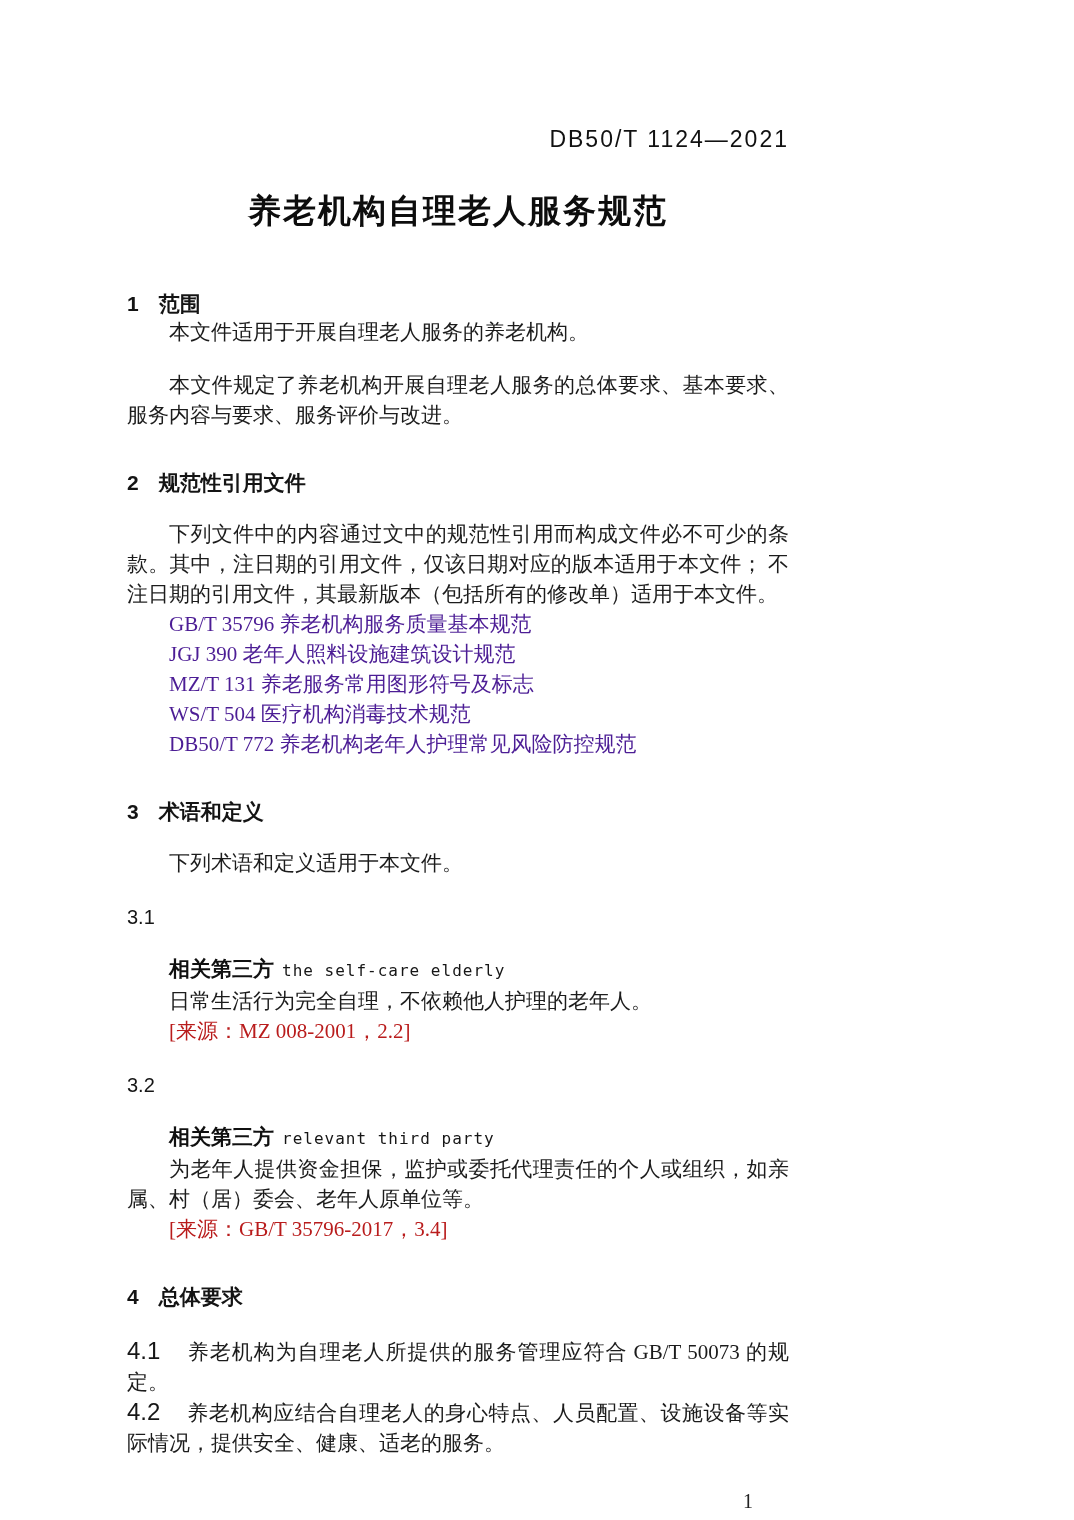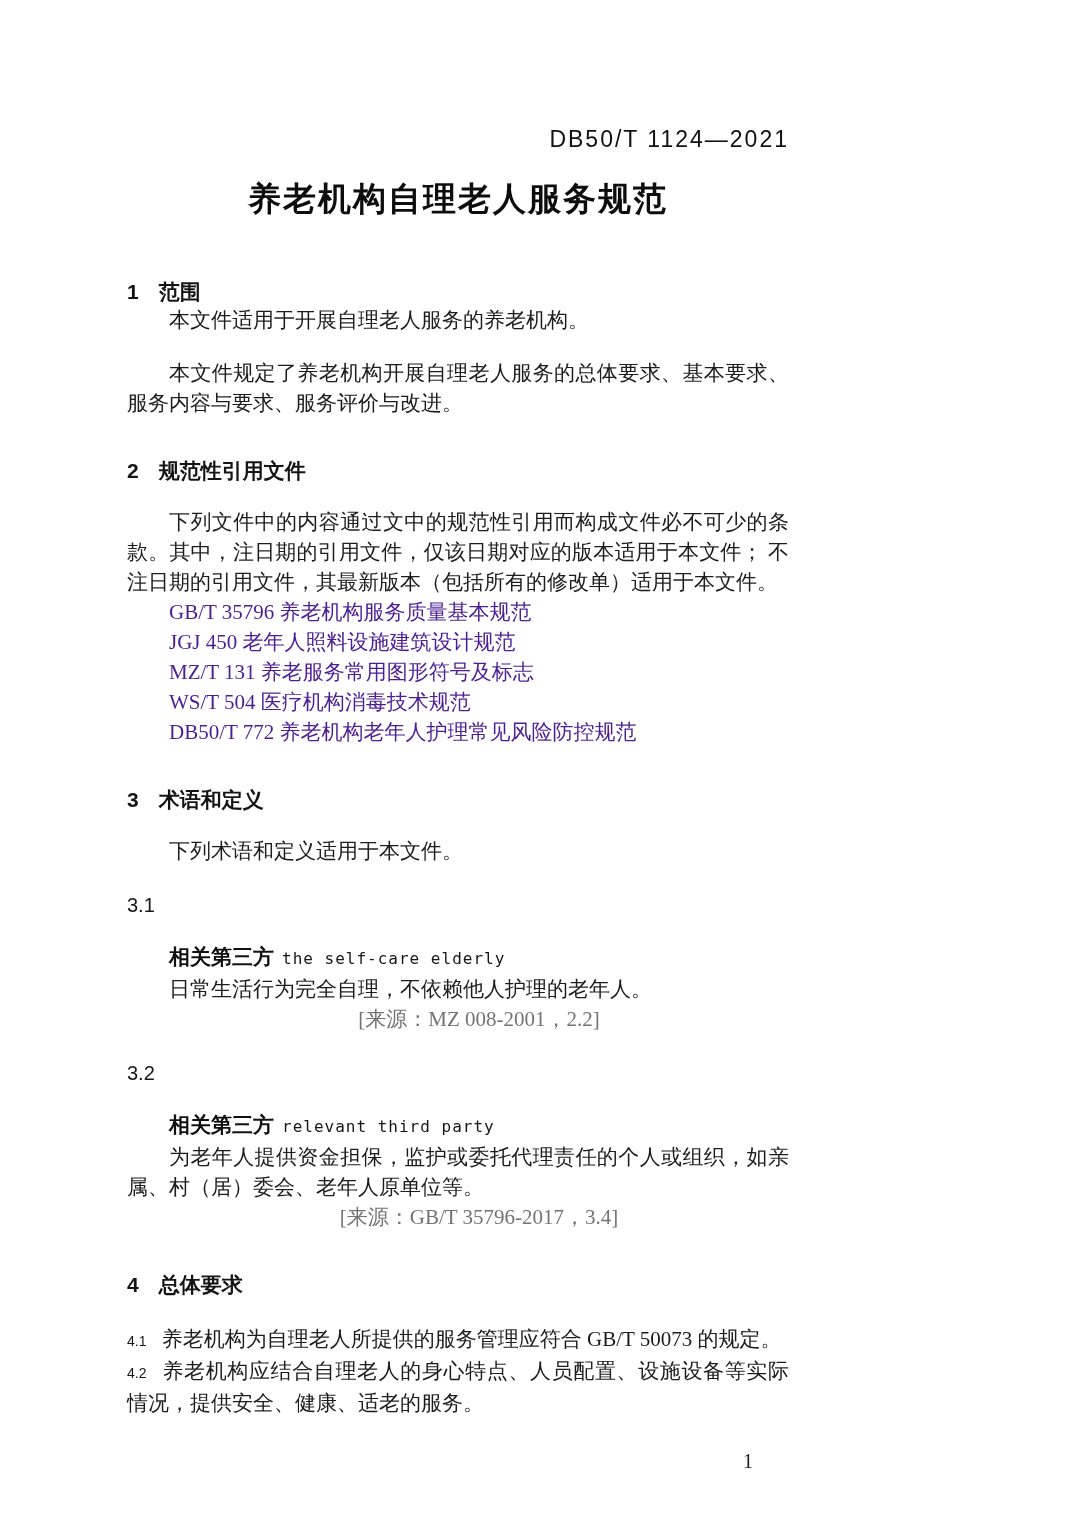--- a/index.html
+++ b/index.html
@@ -22,21 +22,21 @@
   .header-code {
     padding-top: 126px;
     text-align: right;
     font-family: "Liberation Sans", "DejaVu Sans", sans-serif;
     font-size: 23px;
     letter-spacing: 2px;
     color: #111;
   }
   
   .doc-title {
-    margin-top: 24px;
+    margin-top: 36px;
     text-align: center;
     font-family: "Liberation Sans", "DejaVu Sans", sans-serif;
     font-weight: bold;
     font-size: 33px;
     letter-spacing: 2px;
     color: #0d0d0d;
   }
   
   .sec-heading {
     font-family: "Liberation Sans", "DejaVu Sans", sans-serif;
@@ -81,33 +81,32 @@
     font-family: "DejaVu Sans Mono", monospace;
     font-size: 16px;
     letter-spacing: 1px;
     margin-left: 0.5em;
     color: #161616;
   }
   .source-line {
     font-size: 21px;
     line-height: 30px;
     padding-left: 2em;
-    color: #737373;
-    text-align: center;
+    color: #b91c1c;
   }
   
   .clause {
     font-size: 21px;
     line-height: 30px;
     text-align: justify;
     color: #1c1c1c;
   }
   .clause .clause-num {
     font-family: "Liberation Sans", "DejaVu Sans", sans-serif;
-    font-size: 14px;
+    font-size: 24px;
     margin-right: 1.1em;
     color: #161616;
   }
   
   .page-number {
     margin-top: 32px;
     text-align: right;
     padding-right: 36px;
     font-size: 20px;
     color: #222;
@@ -134,21 +133,21 @@
     <span class="sec-num">1</span><span>范围</span>
   </h2>
   <p class="para mt-p2">本文件适用于开展自理老人服务的养老机构。</p>
   <p class="para mt-p">本文件规定了养老机构开展自理老人服务的总体要求、基本要求、服务内容与要求、服务评价与改进。</p>
 
   <h2 class="sec-heading mt-sec">
     <span class="sec-num">2</span><span>规范性引用文件</span>
   </h2>
   <p class="para mt-p">下列文件中的内容通过文中的规范性引用而构成文件必不可少的条款。其中，注日期的引用文件，仅该日期对应的版本适用于本文件； 不注日期的引用文件，其最新版本（包括所有的修改单）适用于本文件。</p>
   <p class="ref-line">GB/T 35796 养老机构服务质量基本规范</p>
-  <p class="ref-line">JGJ 450 老年人照料设施建筑设计规范</p>
+  <p class="ref-line">JGJ 390 老年人照料设施建筑设计规范</p>
   <p class="ref-line">MZ/T 131 养老服务常用图形符号及标志</p>
   <p class="ref-line">WS/T 504 医疗机构消毒技术规范</p>
   <p class="ref-line">DB50/T 772 养老机构老年人护理常见风险防控规范</p>
 
   <h2 class="sec-heading mt-sec">
     <span class="sec-num">3</span><span>术语和定义</span>
   </h2>
   <p class="para mt-p">下列术语和定义适用于本文件。</p>
 
   <div class="term-num mt-num">3.1</div>

